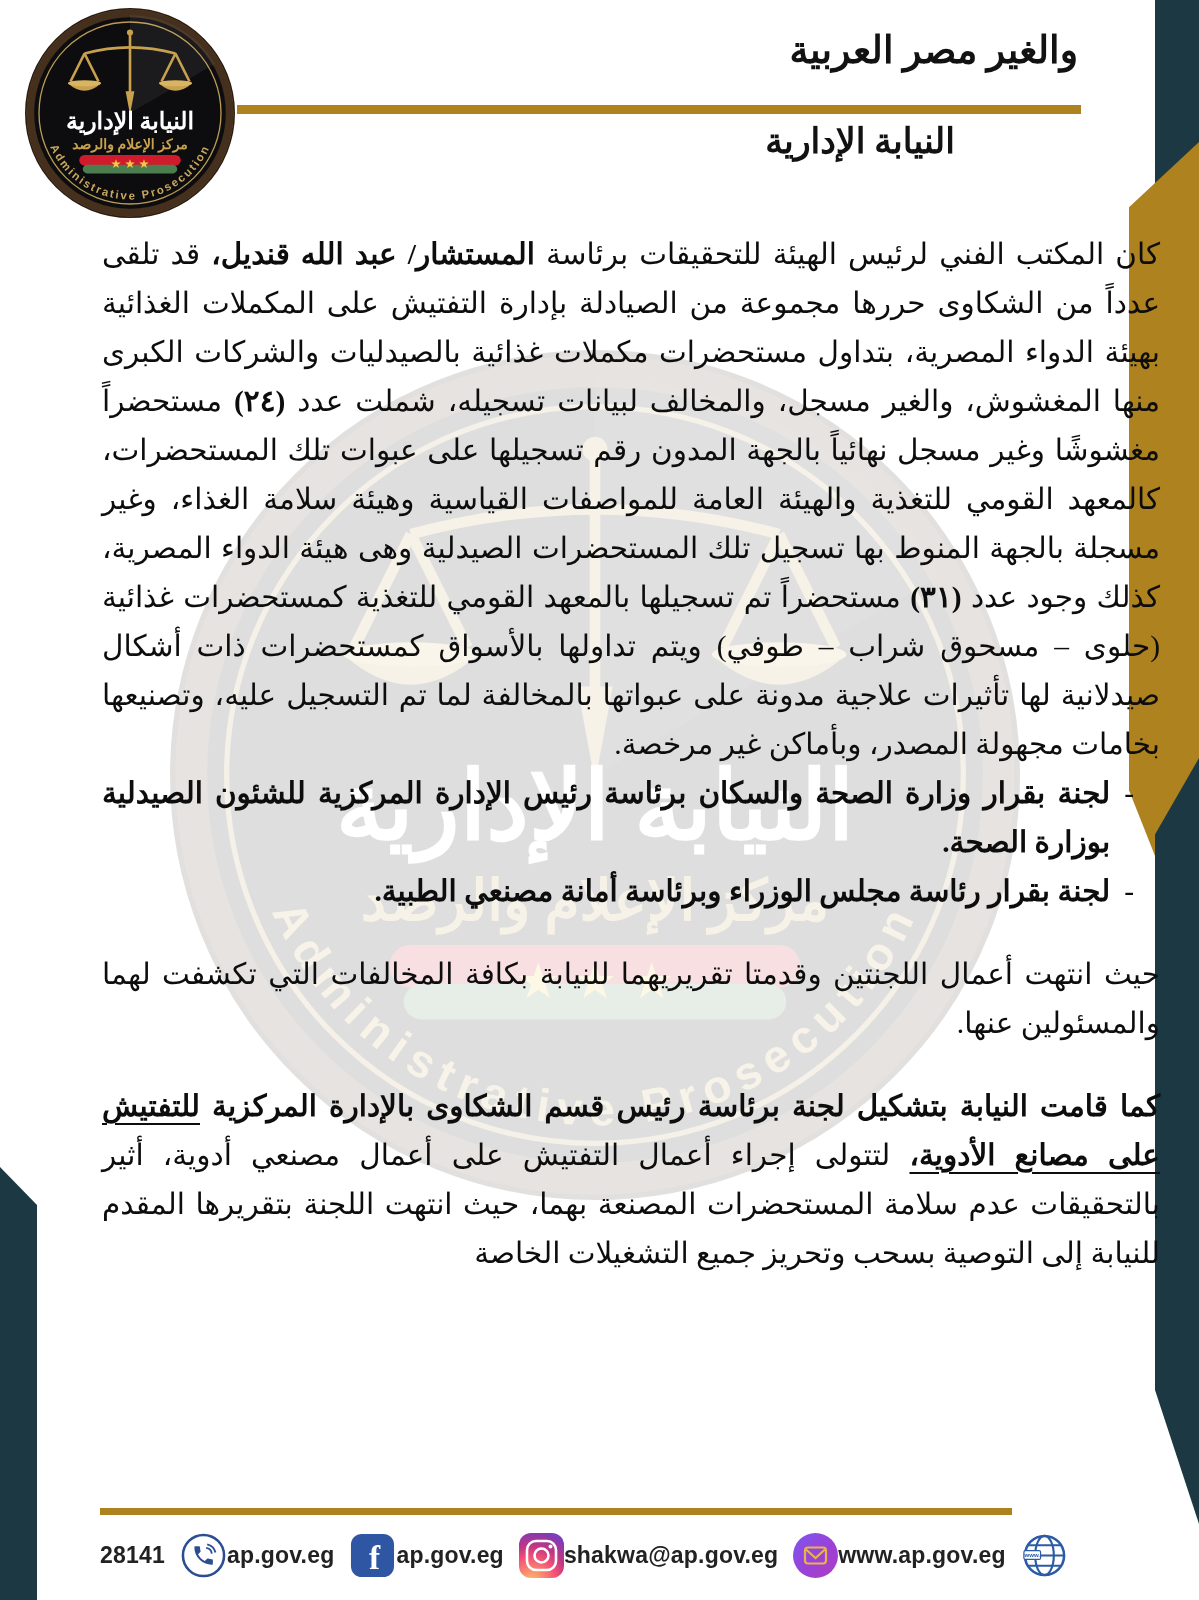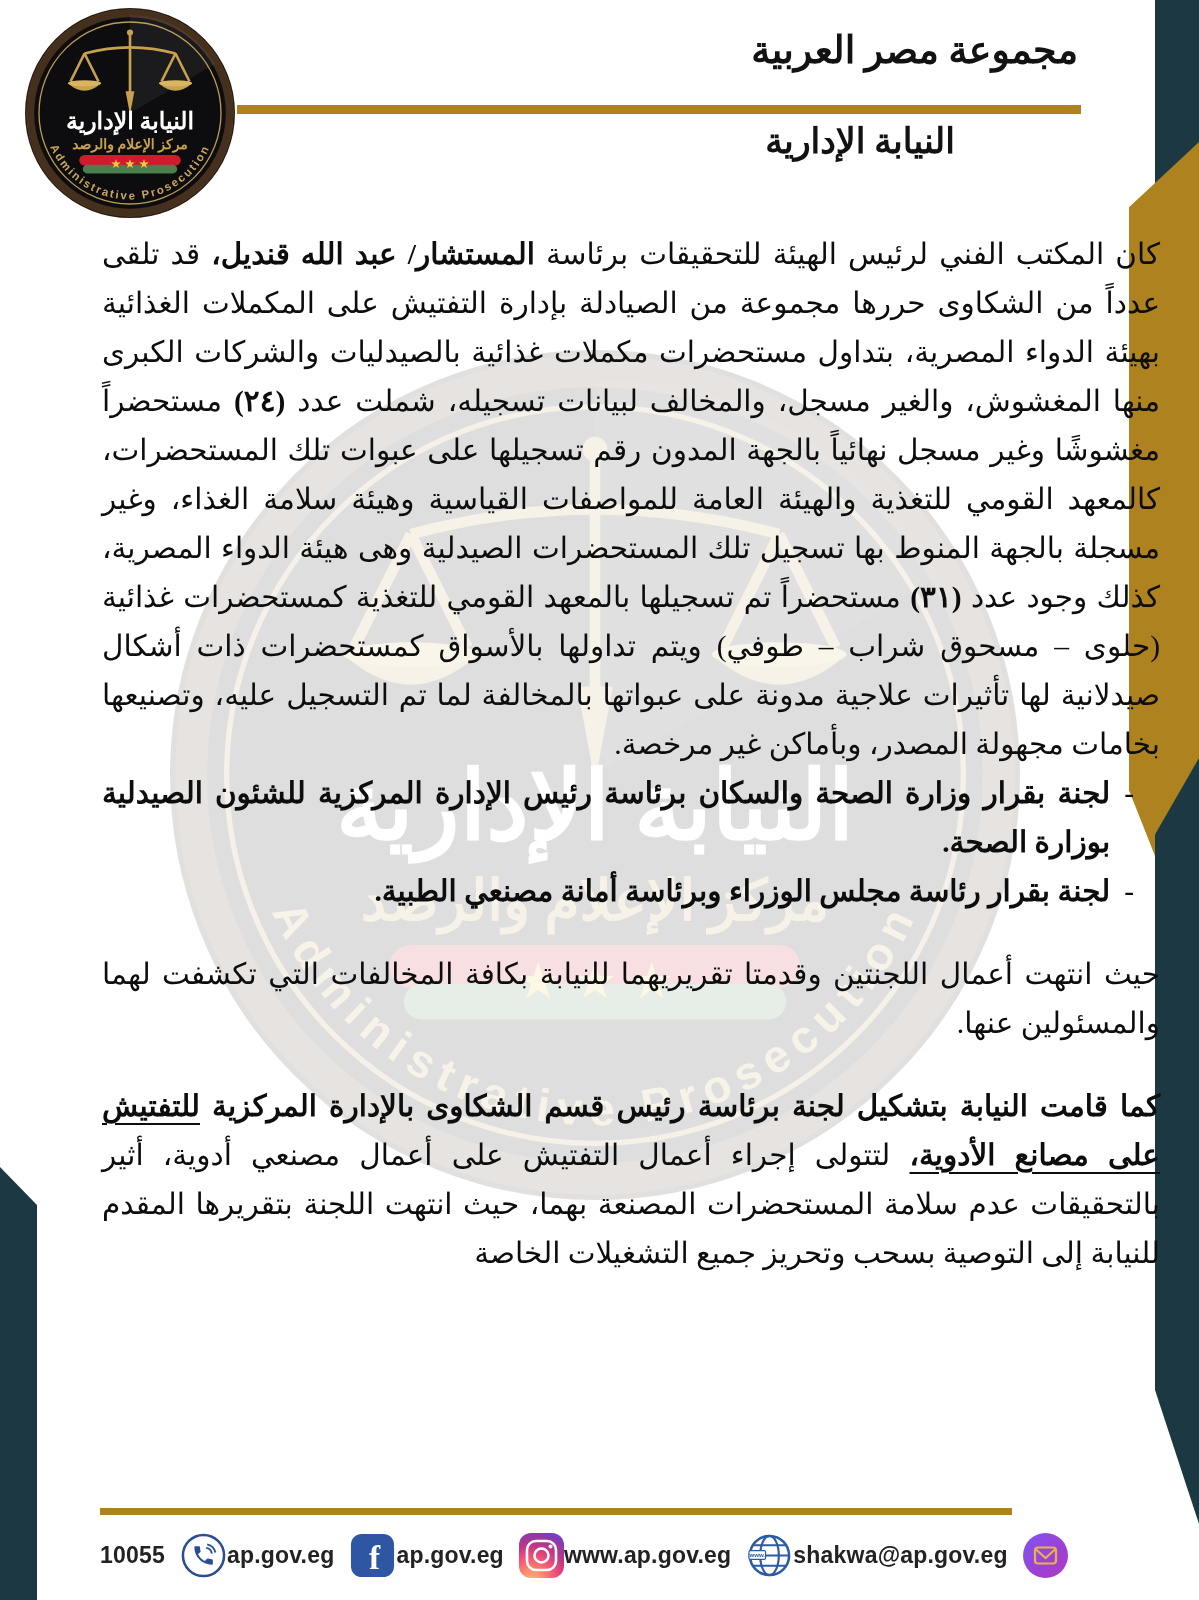--- a/index.html
+++ b/index.html
@@ -143,21 +143,21 @@
       <text x="120" y="183" text-anchor="middle" fill="#f5c844" font-size="14">★ ★ ★</text>
       <defs>
           <path id="logoArc" d="M30.3 161.8 A99 99 0 0 0 209.7 161.8" fill="none"></path>
         </defs>
       <text font-size="13" fill="#c9a85c" letter-spacing="2.4" font-family="Liberation Sans, sans-serif" font-weight="bold">
         <textPath href="#logoArc" startOffset="50%" text-anchor="middle">Administrative Prosecution</textPath>
       </text>
     </svg>
   </div>
 
-  <div class="country-title">مجموعة مصر العربية</div>
+  <div class="country-title">والغير مصر العربية</div>
   <div class="gold-rule-top"></div>
   <div class="org-title">النيابة الإدارية</div>
 
   <div class="doc-body">
       <div class="block paragraph"><span>كان المكتب الفني لرئيس الهيئة للتحقيقات برئاسة </span><span class="b">المستشار/ عبد الله قنديل،</span><span> قد تلقى عدداً من الشكاوى حررها مجموعة من الصيادلة بإدارة التفتيش على المكملات الغذائية بهيئة الدواء المصرية، بتداول مستحضرات مكملات غذائية بالصيدليات والشركات الكبرى منها المغشوش، والغير مسجل، والمخالف لبيانات تسجيله، شملت عدد </span><span class="b">(٢٤)</span><span> مستحضراً مغشوشًا وغير مسجل نهائياً بالجهة المدون رقم تسجيلها على عبوات تلك المستحضرات، كالمعهد القومي للتغذية والهيئة العامة للمواصفات القياسية وهيئة سلامة الغذاء، وغير مسجلة بالجهة المنوط بها تسجيل تلك المستحضرات الصيدلية وهى هيئة الدواء المصرية، كذلك وجود عدد </span><span class="b">(٣١)</span><span> مستحضراً تم تسجيلها بالمعهد القومي للتغذية كمستحضرات غذائية (حلوى – مسحوق شراب – طوفي) ويتم تداولها بالأسواق كمستحضرات ذات أشكال صيدلانية لها تأثيرات علاجية مدونة على عبواتها بالمخالفة لما تم التسجيل عليه، وتصنيعها بخامات مجهولة المصدر، وبأماكن غير مرخصة.</span></div>
       <div class="block bullet">
         <span class="marker">-</span>
         <span class="btext"><span>لجنة بقرار وزارة الصحة والسكان برئاسة رئيس الإدارة المركزية للشئون الصيدلية بوزارة الصحة.</span></span>
       </div>
       <div class="block bullet">
@@ -165,21 +165,21 @@
         <span class="btext"><span>لجنة بقرار رئاسة مجلس الوزراء وبرئاسة أمانة مصنعي الطبية.</span></span>
       </div>
       <div class="block paragraph"><span>حيث انتهت أعمال اللجنتين وقدمتا تقريريهما للنيابة بكافة المخالفات التي تكشفت لهما والمسئولين عنها.</span></div>
       <div class="block paragraph"><span class="b">كما قامت النيابة بتشكيل لجنة برئاسة رئيس قسم الشكاوى بالإدارة المركزية </span><span class="b u">للتفتيش على مصانع الأدوية،</span><span> لتتولى إجراء أعمال التفتيش على أعمال مصنعي أدوية، أثير بالتحقيقات عدم سلامة المستحضرات المصنعة بهما، حيث انتهت اللجنة بتقريرها المقدم للنيابة إلى التوصية بسحب وتحريز جميع التشغيلات الخاصة</span></div>
     </div>
 
   <div class="gold-rule-bottom"></div>
   <div class="footer-row">
 
     <div class="fitem">
-      <span class="flabel">10055</span>
+      <span class="flabel">28141</span>
       <svg class="ficon" viewBox="0 0 48 48">
         <circle cx="24" cy="24" r="21" fill="#ffffff" stroke="#2b4e92" stroke-width="2.6"></circle>
         <g transform="translate(11.5,11.5) scale(1.05)">
           <path fill="#2b4e92" d="M20 15.5c-1.25 0-2.45-.2-3.57-.57-.35-.11-.74-.03-1.02.24l-2.2 2.2c-2.83-1.44-5.15-3.75-6.59-6.59l2.2-2.21c.28-.26.36-.65.25-1C8.7 6.45 8.5 5.25 8.5 4c0-.55-.45-1-1-1H4c-.55 0-1 .45-1 1 0 9.39 7.61 17 17 17 .55 0 1-.45 1-1v-3.5c0-.55-.45-1-1-1z"></path>
           <path fill="none" stroke="#2b4e92" stroke-width="1.8" d="M14.5 4.5a6.5 6.5 0 0 1 5.5 5.5 M15.5 1a10.5 10.5 0 0 1 8 8"></path>
         </g>
       </svg>
     </div>
 
     <div class="fitem">
@@ -190,41 +190,41 @@
       </svg>
     </div>
 
     <div class="fitem">
       <span class="flabel">ap.gov.eg</span>
       <span class="ig-tile">
         <svg viewBox="0 0 45 45">
           <rect x="8" y="8" width="29" height="29" rx="9" fill="none" stroke="#ffffff" stroke-width="2.6"></rect>
           <circle cx="22.5" cy="22.5" r="7" fill="none" stroke="#ffffff" stroke-width="2.6"></circle>
           <circle cx="31.5" cy="13.5" r="2" fill="#ffffff"></circle>
+        </svg>
+      </span>
+    </div>
+
+    <div class="fitem">
+      <span class="flabel">shakwa@ap.gov.eg</span>
+      <span class="mail-tile">
+        <svg viewBox="0 0 45 45">
+          <rect x="12" y="14.5" width="21" height="16" rx="3" fill="none" stroke="#e7b34a" stroke-width="2.2"></rect>
+          <polyline points="13,16.5 22.5,25 32,16.5" fill="none" stroke="#e7b34a" stroke-width="2.2"></polyline>
         </svg>
       </span>
     </div>
 
     <div class="fitem">
       <span class="flabel">www.ap.gov.eg</span>
       <svg class="ficon" viewBox="0 0 48 48">
         <circle cx="24" cy="24" r="20" fill="#ffffff" stroke="#2b5aa6" stroke-width="2.6"></circle>
         <ellipse cx="24" cy="24" rx="9.5" ry="20" fill="none" stroke="#2b5aa6" stroke-width="2.2"></ellipse>
         <line x1="4.5" y1="24" x2="43.5" y2="24" stroke="#2b5aa6" stroke-width="2.2"></line>
         <line x1="7.5" y1="13.5" x2="40.5" y2="13.5" stroke="#2b5aa6" stroke-width="2.2"></line>
         <line x1="7.5" y1="34.5" x2="40.5" y2="34.5" stroke="#2b5aa6" stroke-width="2.2"></line>
         <rect x="3" y="19" width="17" height="9" rx="1.5" fill="#ffffff" stroke="#2b5aa6" stroke-width="1.2"></rect>
         <text x="11.5" y="26" text-anchor="middle" fill="#2b5aa6" font-size="6.2" font-weight="bold" font-family="Liberation Sans, sans-serif">www.</text>
       </svg>
     </div>
 
-    <div class="fitem">
-      <span class="flabel">shakwa@ap.gov.eg</span>
-      <span class="mail-tile">
-        <svg viewBox="0 0 45 45">
-          <rect x="12" y="14.5" width="21" height="16" rx="3" fill="none" stroke="#e7b34a" stroke-width="2.2"></rect>
-          <polyline points="13,16.5 22.5,25 32,16.5" fill="none" stroke="#e7b34a" stroke-width="2.2"></polyline>
-        </svg>
-      </span>
-    </div>
-
   </div>
 </div>
 
 </body></html>

